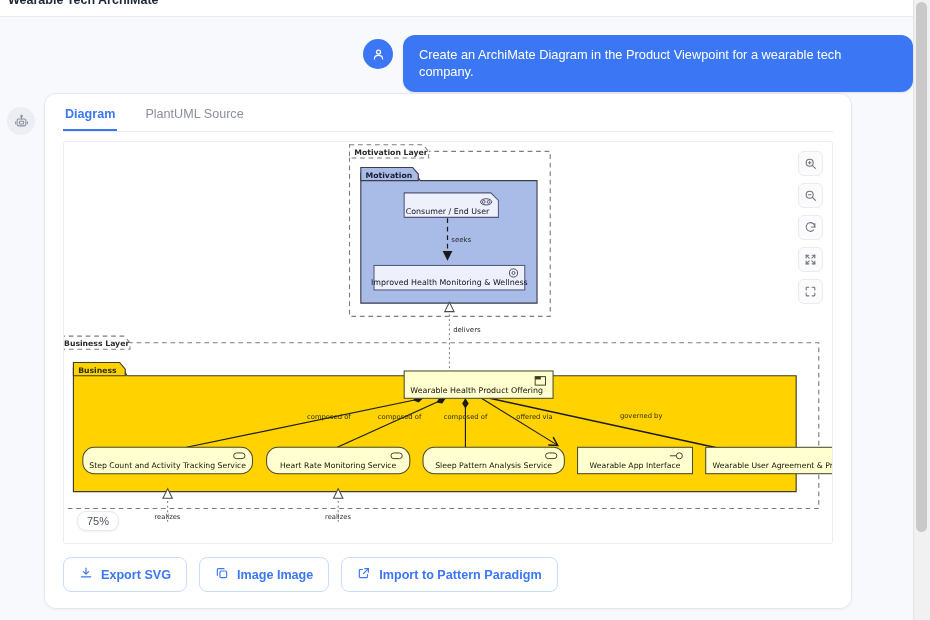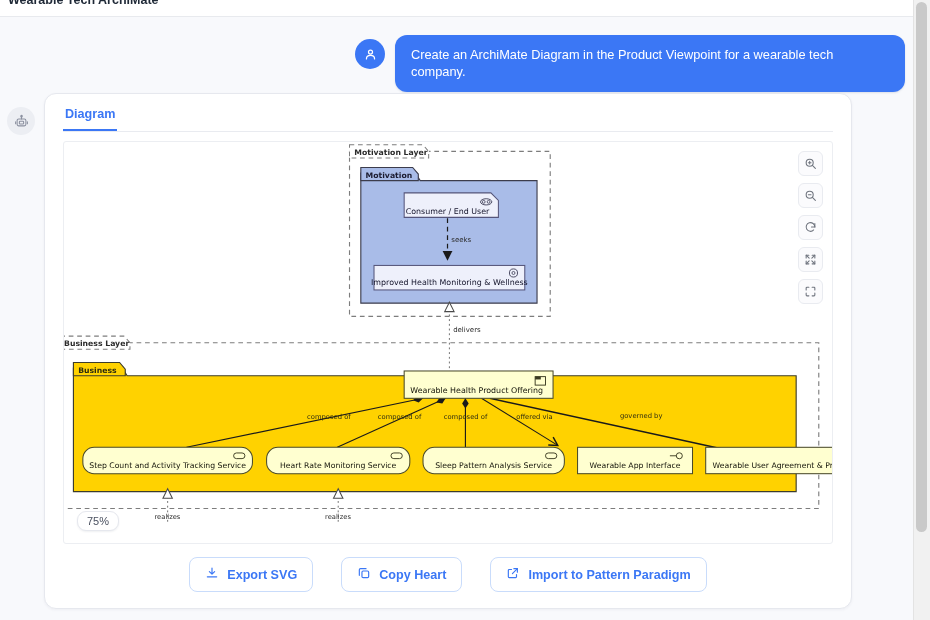--- a/index.html
+++ b/index.html
@@ -33,21 +33,21 @@
   
   .content {
     position: absolute; top: 17px; left: 0;
     width: 913px; height: 603px;
     background: #f8f9fc;
     overflow: hidden;
   }
 
   
   .msg-row {
-    position: absolute; top: 18px; left: 4px; width: 913px;
+    position: absolute; top: 18px; left: 12px; width: 913px;
     display: flex; justify-content: flex-end; align-items: flex-start;
     padding-right: 12px;
   }
   .avatar-user {
     width: 30px; height: 30px; border-radius: 50%;
     background: #3b77f5;
     display: flex; align-items: center; justify-content: center;
     margin-right: 10px; margin-top: 4px; flex: 0 0 auto;
   }
   .bubble-user {
@@ -122,21 +122,21 @@
     border: 1px solid #e6e8ee;
     border-radius: 9px;
     padding: 3px 9px;
     font-size: 11px; color: #4b5160;
     box-shadow: 0 1px 2px rgba(30,40,70,.07);
   }
   .svgstage { position: absolute; inset: 0; }
 
   
   .actions {
-    display: flex; justify-content: center; gap: 28px;
+    display: flex; justify-content: flex-start; gap: 12px;
     margin-top: 13px;
   }
   .act-btn {
     display: inline-flex; align-items: center; gap: 8px;
     border: 1px solid #c9dcfb;
     background: #ffffff;
     color: #3b77f5;
     border-radius: 8px;
     font-size: 12.6px; font-weight: bold;
     padding: 8px 15px;
@@ -189,20 +189,21 @@
             <circle cx="12" cy="3.4" r="1.2"></circle>
           <path d="M2.6 12.5v3M21.4 12.5v3"></path>
           <rect x="8.6" y="11.6" width="6.8" height="4.4" rx="1"></rect>
         </svg>
       </div>
 
       <div class="card">
 
         <div class="tabs">
           <div class="tab active">Diagram</div>
+          <div class="tab">PlantUML Source</div>
         </div>
 
         <div class="canvas-wrap">
 
           <div class="canvas-tools">
             <div class="tool-btn">
               <svg width="13" height="13" viewBox="0 0 24 24" fill="none" stroke="#70757f" stroke-width="2" stroke-linecap="round">
                 <circle cx="10.5" cy="10.5" r="6.5"></circle>
                   <path d="M15.5 15.5L21 21M8 10.5h5M10.5 8v5"></path>
               </svg>
@@ -395,21 +396,21 @@
             </span>
             <span>Export SVG</span>
           </div>
           <div class="act-btn">
             <span>
               <svg width="14" height="14" viewBox="0 0 24 24" fill="none" stroke="#3b77f5" stroke-width="2" stroke-linecap="round" stroke-linejoin="round">
                 <rect x="8.5" y="8.5" width="11.5" height="11.5" rx="2"></rect>
                 <path d="M15.5 4.5H6a2 2 0 0 0-2 2v9.5"></path>
               </svg>
             </span>
-            <span>Copy Heart</span>
+            <span>Image Image</span>
           </div>
           <div class="act-btn">
             <span>
               <svg width="14" height="14" viewBox="0 0 24 24" fill="none" stroke="#3b77f5" stroke-width="2" stroke-linecap="round" stroke-linejoin="round">
                 <path d="M13.5 4.5H19.5V10.5"></path>
                   <path d="M19.5 4.5L11 13"></path>
                 <path d="M18 14.5v4a1.5 1.5 0 0 1-1.5 1.5h-11A1.5 1.5 0 0 1 4 18.5v-11A1.5 1.5 0 0 1 5.5 6h4"></path>
               </svg>
             </span>
             <span>Import to Pattern Paradigm</span>

